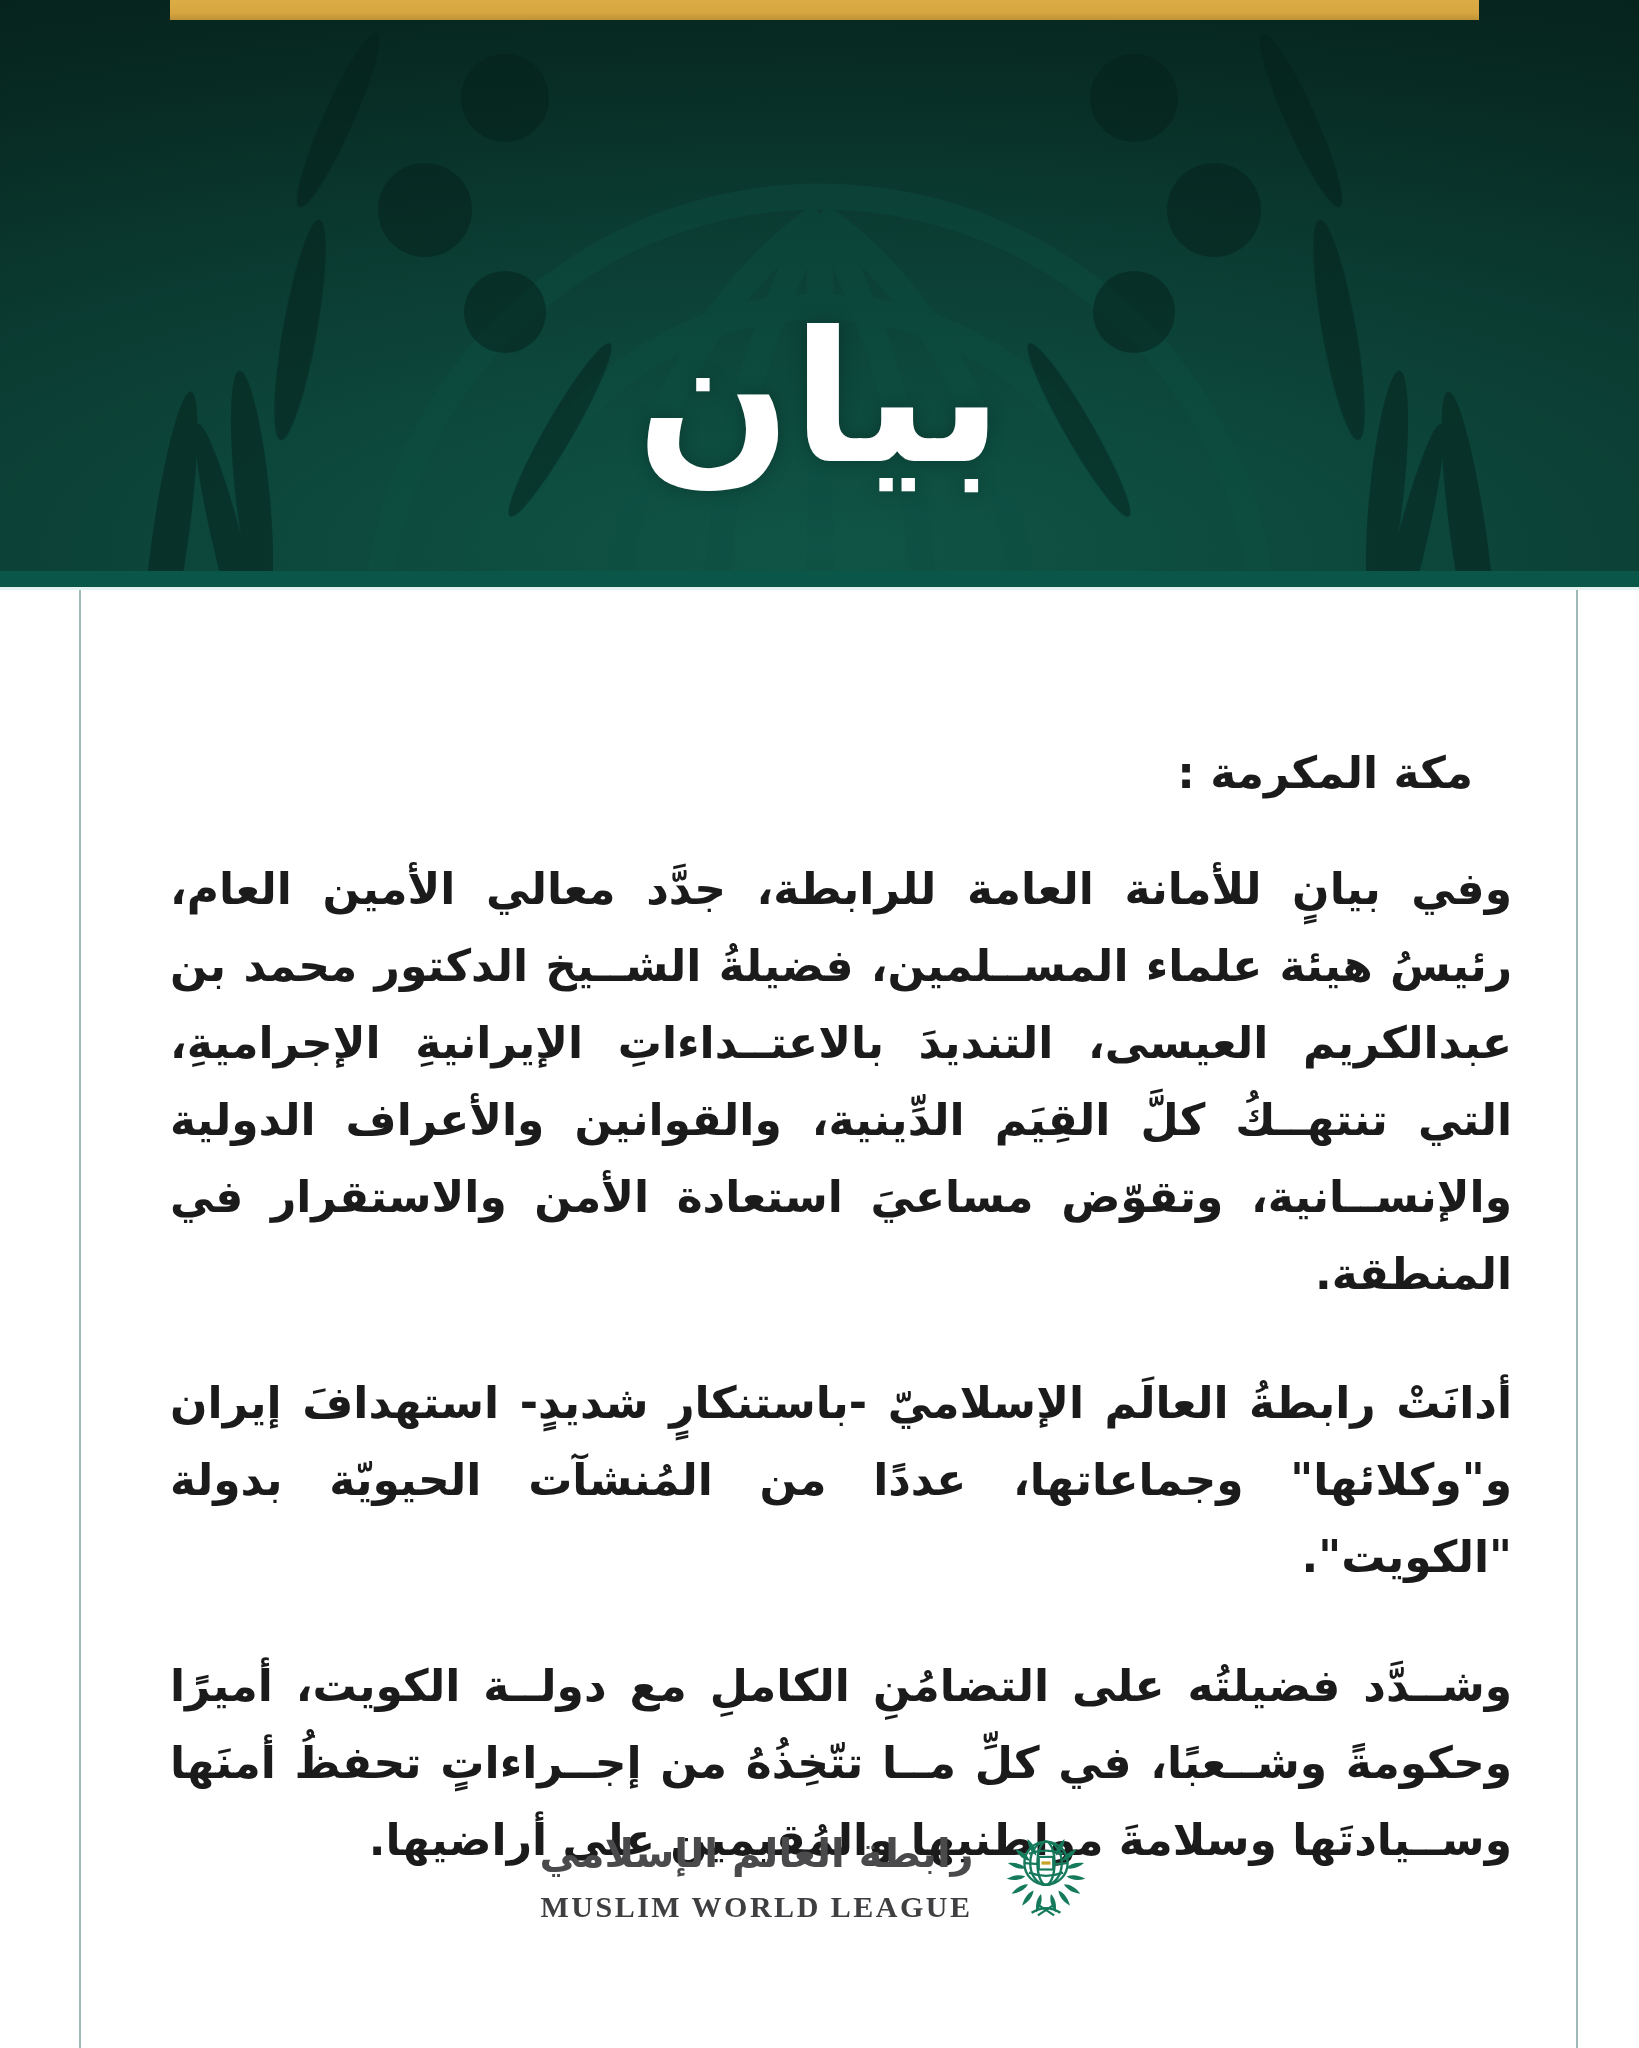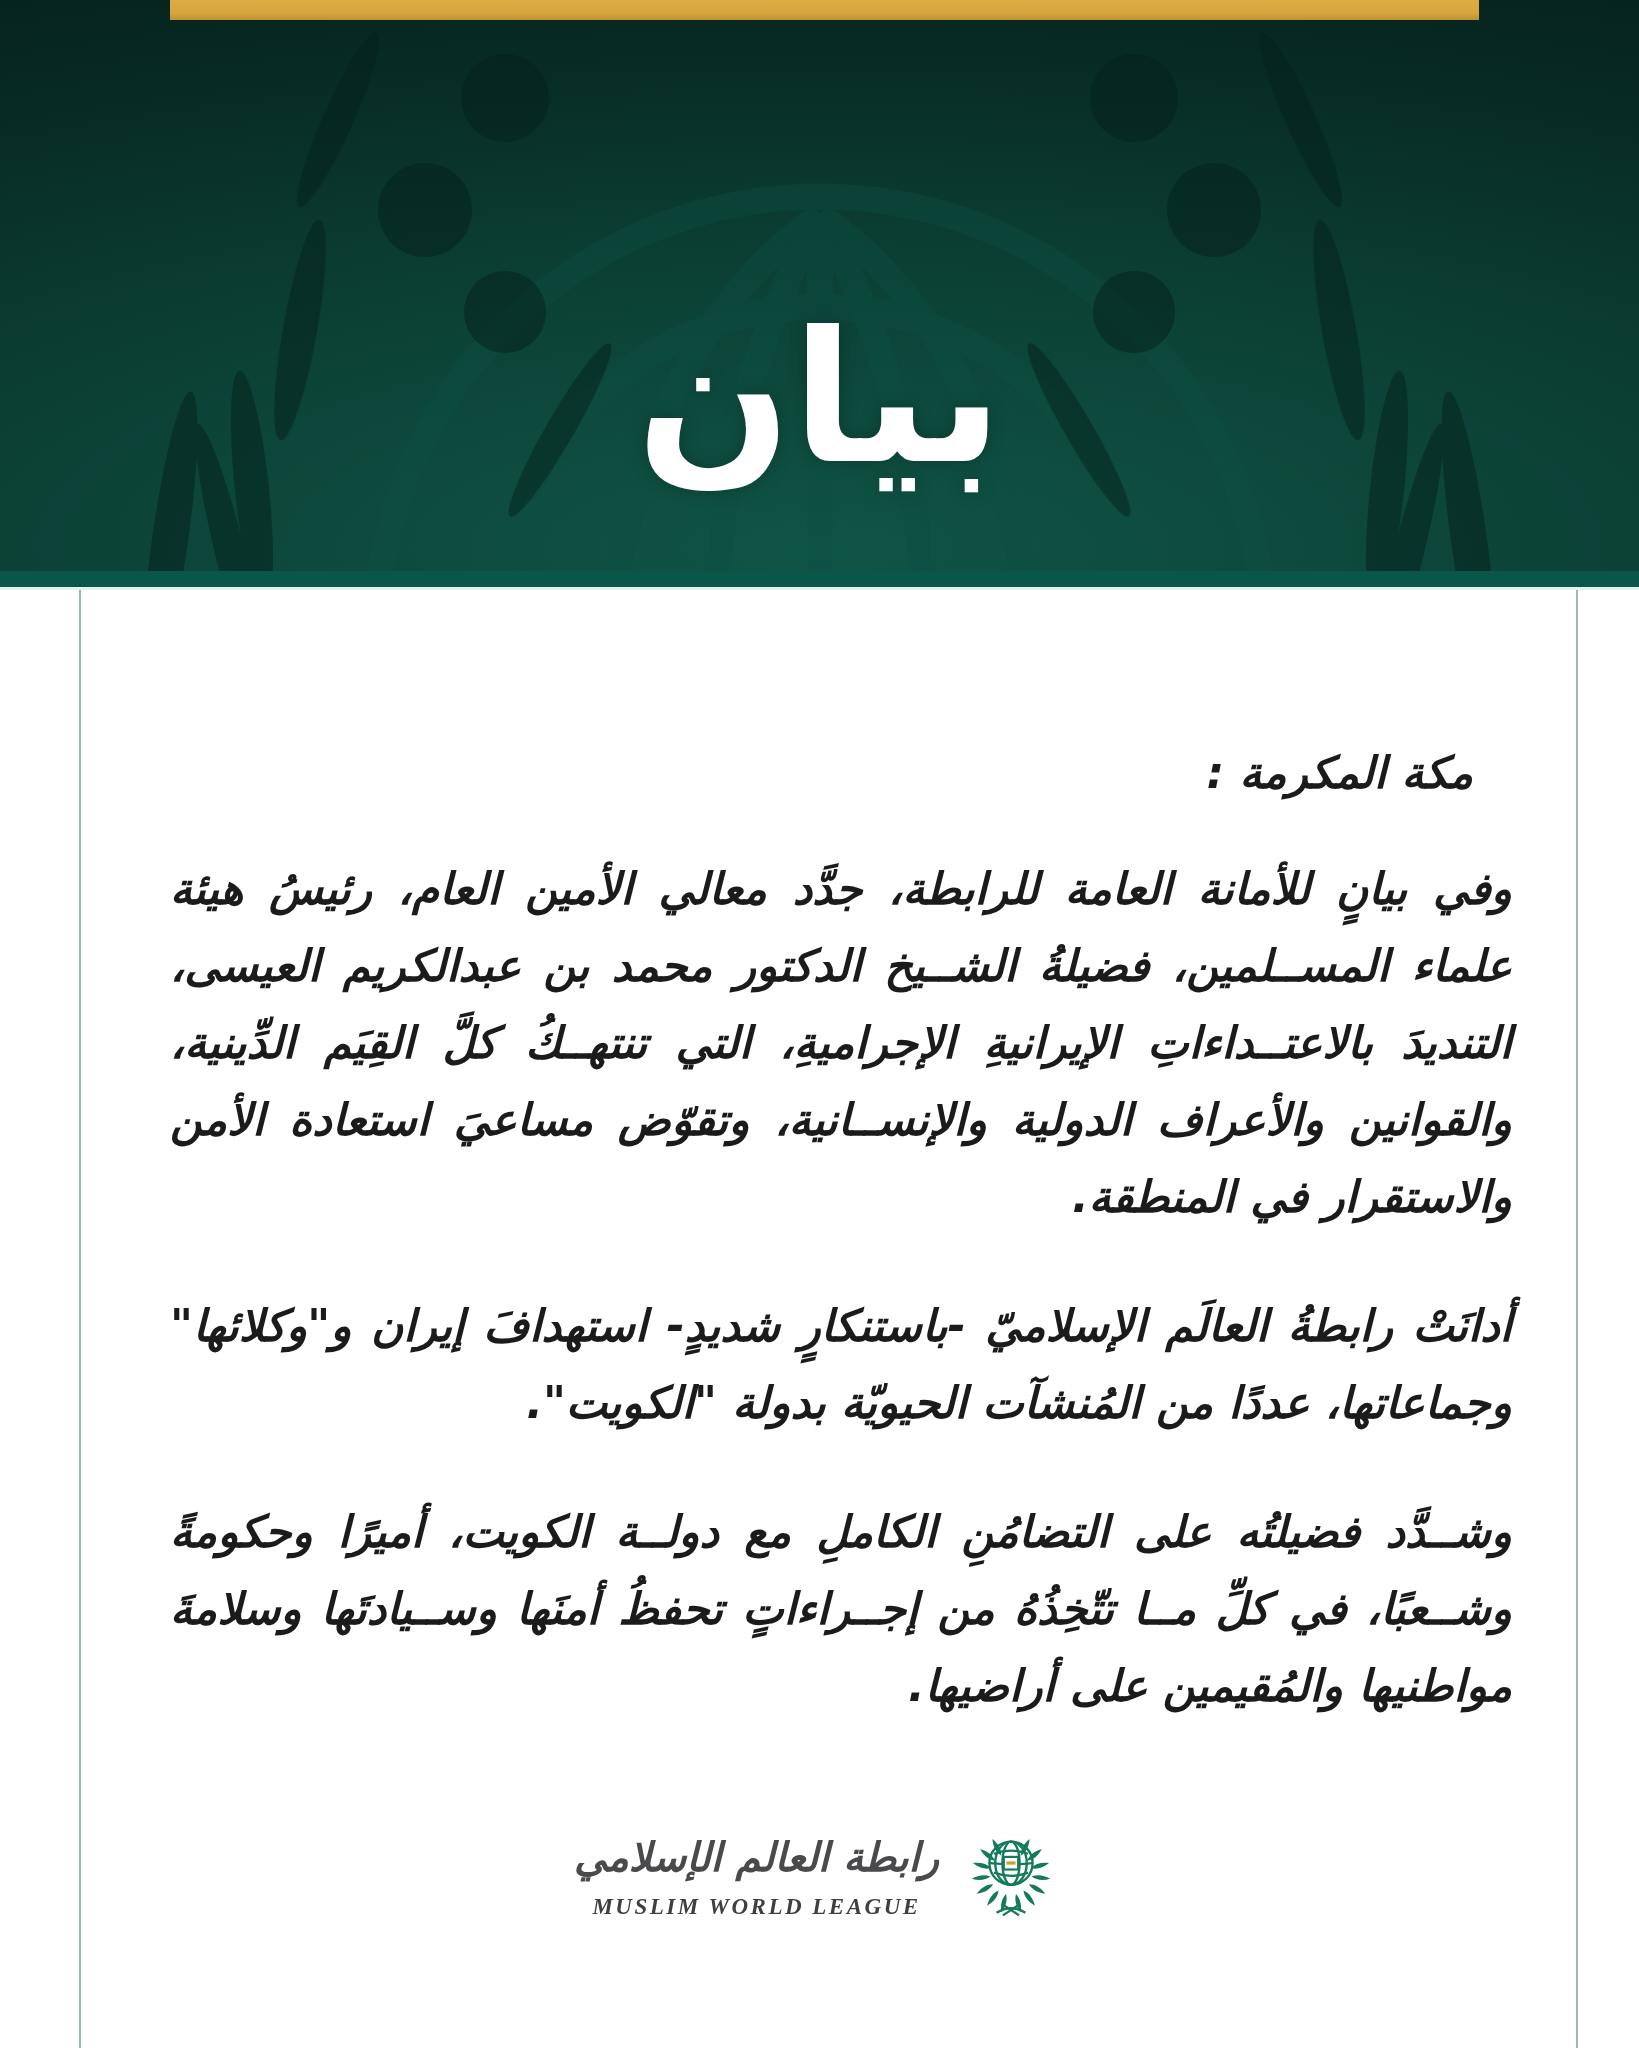--- a/index.html
+++ b/index.html
@@ -55,21 +55,20 @@
     border-bottom: 3px solid #e3f2ef;
   }
 
   
   .body-area {
     position: absolute;
     top: 590px; left: 0;
     width: 1639px;
     height: 1458px;
     background: #ffffff;
-    font-style: italic;
   }
   .vrule {
     position: absolute;
     top: 0;
     width: 2px;
     height: 1458px;
     background: #9fbab6;
   }
   .vrule-left  { left: 79px; }
   .vrule-right { left: 1576px; }
@@ -115,21 +114,21 @@
     direction: rtl;
     font-size: 40px;
     font-weight: bold;
     color: #4a4a4c;
     line-height: 58px;
     letter-spacing: 1px;
   }
   .logo-english {
     margin-top: 8px;
     font-family: "Liberation Serif", serif;
-    font-size: 23px;
+    font-size: 30px;
     font-weight: bold;
     letter-spacing: 2.5px;
     color: #3f3f41;
     white-space: nowrap;
   }
 </style>
 </head>
 <body>
 
 <div class="page">

